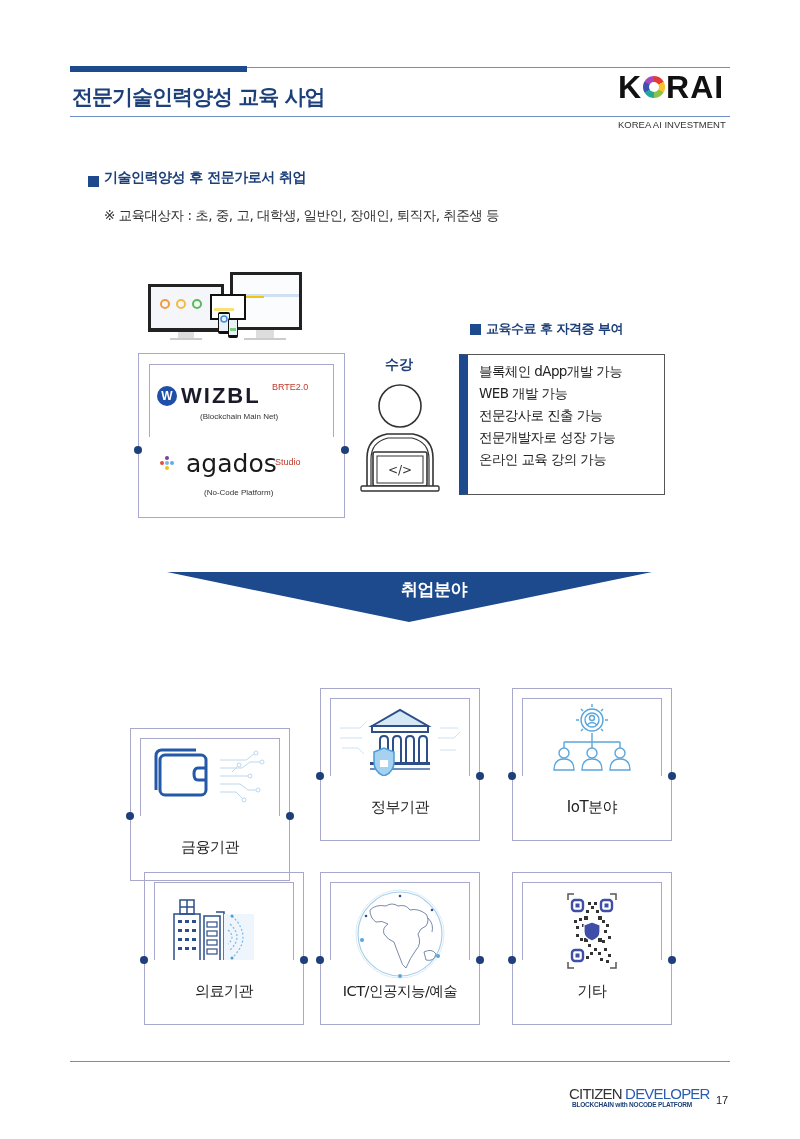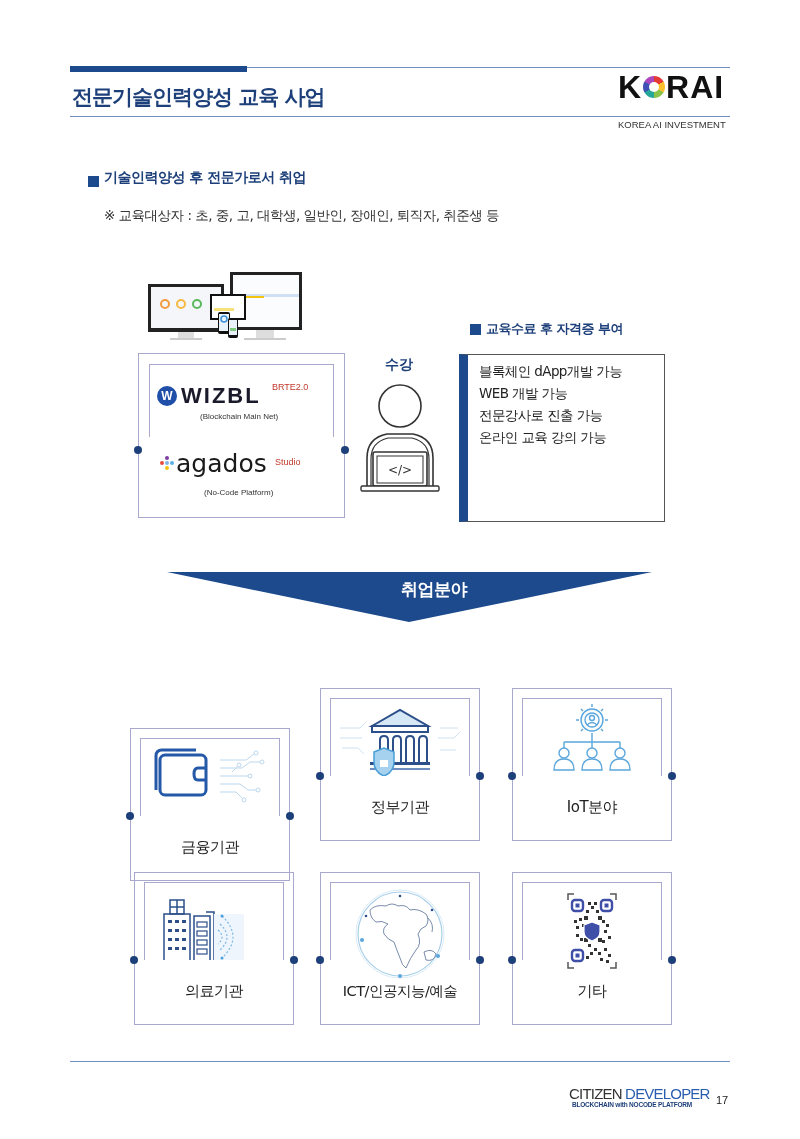--- a/index.html
+++ b/index.html
@@ -35,34 +35,34 @@
     .plat-inner { left: 149px; top: 364px; width: 185px; height: 78px; border: 1.5px solid #a8a8cc; border-bottom: none; }
     .plat-mask { left: 139px; top: 437px; width: 205px; height: 80px; background: #fff; }
     .dot { width: 8px; height: 8px; border-radius: 50%; background: #1d3f7a; }
 
     .wizbl { left: 157px; top: 383px; display: flex; align-items: center; gap: 4px; }
     .wizbl-badge { width: 20px; height: 20px; border-radius: 50%; background: #1f4fa8; color: #fff; font-size: 12px; font-weight: bold; display: flex; align-items: center; justify-content: center; font-family: "Liberation Sans", sans-serif; }
     .wizbl-name { font-family: "Liberation Sans", sans-serif; font-weight: 900; font-size: 22px; color: #1a1a2a; letter-spacing: 2px; }
     .brte { left: 272px; top: 382px; font-size: 9px; color: #c0392b; font-family: "Liberation Sans", sans-serif; }
     .wizbl-sub { left: 200px; top: 412px; font-size: 8px; color: #333; font-family: "Liberation Sans", sans-serif; }
 
-    .agados { left: 160px; top: 452px; display: flex; align-items: center; gap: 2px; }
+    .agados { left: 160px; top: 452px; display: flex; align-items: center; gap: 12px; }
     .agados-dots { position: relative; width: 14px; height: 16px; }
     .agados-dots span { position: absolute; width: 4px; height: 4px; border-radius: 50%; }
     .agados-name { font-family: "DejaVu Sans", sans-serif; font-size: 25px; color: #1a1a1a; letter-spacing: 0px; line-height: 24px; }
     .studio { left: 275px; top: 457px; font-size: 9px; color: #c0392b; font-family: "Liberation Sans", sans-serif; }
     .agados-sub { left: 204px; top: 488px; font-size: 8px; color: #333; font-family: "Liberation Sans", sans-serif; }
 
     
     .sugang { left: 385px; top: 356px; font-size: 14px; font-weight: bold; color: #1d3f7a; }
     .student { left: 355px; top: 380px; width: 90px; height: 112px; }
 
     
     .cert-head { left: 470px; top: 320px; font-size: 13px; font-weight: bold; color: #1d3f7a; letter-spacing: -0.5px; display: flex; align-items: center; gap: 5px; }
-    .cert-box { left: 459px; top: 354px; width: 206px; height: 168px; border: 1px solid #555; border-left: 9px solid #1d4a8c; padding: 5px 0 0 11px; }
+    .cert-box { left: 459px; top: 354px; width: 206px; height: 141px; border: 1px solid #555; border-left: 9px solid #1d4a8c; padding: 5px 0 0 11px; }
     .cert-box li { list-style: none; font-size: 13.5px; line-height: 22px; color: #222; letter-spacing: -0.6px; white-space: nowrap; }
 
     
     .banner { left: 167px; top: 571px; width: 485px; height: 52px; }
     .banner-label { left: 16px; width: 800px; top: 578px; text-align: center; font-size: 17px; font-weight: bold; color: #fff; letter-spacing: -0.5px; padding-left: 36px; }
 
     
     .field { width: 160px; height: 153px; }
     .f-outer { position: absolute; left: 0; top: 0; width: 160px; height: 153px; border: 1.5px solid #a8a8cc; }
     .f-inner { position: absolute; left: 10px; top: 10px; width: 140px; height: 80px; border: 1.5px solid #a8a8cc; border-bottom: none; }
@@ -163,20 +163,21 @@
 </svg>
 
 <div class="abs cert-head">
   <span class="sq"></span>
   <span>교육수료 후 자격증 부여</span>
 </div>
 <ul class="abs cert-box">
   <li>블록체인 dApp개발 가능</li>
   <li>WEB 개발 가능</li>
   <li>전문강사로 진출 가능</li>
+  <li>전문개발자로 성장 가능</li>
   <li>온라인 교육 강의 가능</li>
 </ul>
 
 <svg class="abs banner" viewBox="0 0 485 52" preserveAspectRatio="none">
   <polygon points="0,1 485,1 242,51" fill="#1d4a8c"></polygon>
 </svg>
 <div class="abs banner-label">취업분야</div>
 
 <div class="abs field" style="left:130px; top:688px;margin-top:40px;">
   <div class="f-outer"></div>
@@ -255,21 +256,21 @@
         <path d="M22 66 Q22 55 32 55 Q42 55 42 66 Z"></path>
       <circle cx="60" cy="49" r="5"></circle>
         <path d="M50 66 Q50 55 60 55 Q70 55 70 66 Z"></path>
       <circle cx="88" cy="49" r="5"></circle>
         <path d="M78 66 Q78 55 88 55 Q98 55 98 66 Z"></path>
     </g>
   </svg>
   <div class="f-label">IoT분야</div>
 </div>
 
-<div class="abs field" style="left:134px; top:872px;border-radius:17px;">
+<div class="abs field" style="left:144px; top:872px;border-radius:17px;">
   <div class="f-outer"></div>
     <div class="f-inner"></div>
     <div class="f-mask"></div>
   <div class="dot f-dot-l"></div>
   <div class="dot f-dot-r"></div>
   <svg class="f-icon" viewBox="0 0 120 72">
     <g fill="none" stroke="#2c4f8a" stroke-width="1.5">
       <path d="M10 72 V26 H36 V72"></path>
       <rect x="16" y="12" width="14" height="14"></rect>
       <path d="M23 12 V26 M16 19 H30"></path>

